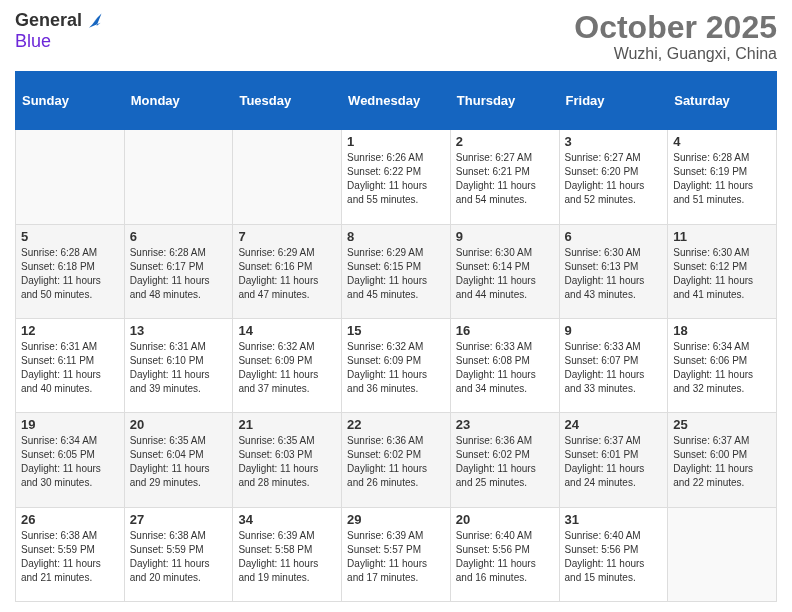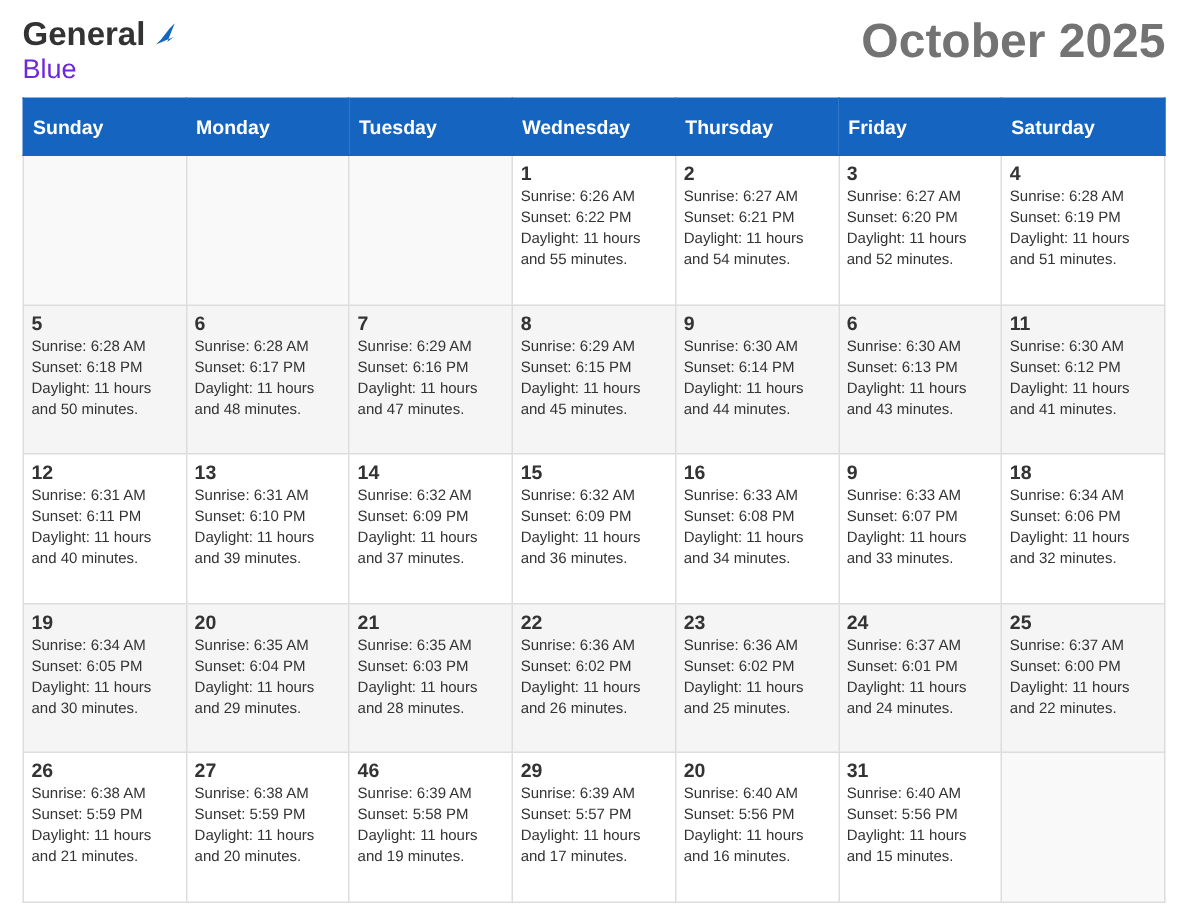--- a/index.html
+++ b/index.html
@@ -26,21 +26,21 @@
     .logo {
       display: flex;
       flex-direction: column;
       align-items: flex-start;
     }
     .logo-text {
       display: flex;
       align-items: center;
     }
     .logo-general {
-      font-size: 22px;
+      font-size: 18px;
       font-weight: bold;
       color: #333;
       text-align: center;
     }
     .logo-blue {
       font-size: 18px;
       font-weight: normal;
       color: #6d28d9;
     }
     .logo-icon {
@@ -65,21 +65,21 @@
       flex: 1;
       border: 1px solid #ccc;
       border-collapse: collapse;
       width: 100%;
       table-layout: fixed;
     }
     .calendar th {
       background-color: #1565C0;
       color: white;
       text-align: left;
-      padding: 11px 6px;
+      padding: 21px 6px;
       font-size: 13px;
       font-weight: bold;
       border: 1px solid #1565C0;
     }
     .calendar td {
       vertical-align: top;
       padding: 4px 5px;
       border: 1px solid #ddd;
       font-size: 10.5px;
       color: #333;
@@ -113,20 +113,21 @@
       <div class="logo-text">
         <span class="logo-general">General</span>
         <svg class="logo-icon" viewBox="0 0 24 24" fill="#1565C0">
           <path d="M21 3 L12 12 L17 7 L10 16 L14 12 L6 20 L20 14 L15 18 L21 3Z"></path>
         </svg>
       </div>
       <span class="logo-blue">Blue</span>
     </div>
     <div class="title-section">
       <div class="month-title">October 2025</div>
+      <div class="location">Wuzhi, Guangxi, China</div>
     </div>
   </div>
 
   <table class="calendar">
     <thead>
       <tr id="header-row">
           <th>Sunday</th>
           <th>Monday</th>
           <th>Tuesday</th>
           <th>Wednesday</th>
@@ -331,21 +332,21 @@
 and 21 minutes.</div>
           </td>
           <td>
             <span class="day-number">27</span>
             <div class="day-info" style="white-space: pre-line;">Sunrise: 6:38 AM
 Sunset: 5:59 PM
 Daylight: 11 hours
 and 20 minutes.</div>
           </td>
           <td>
-            <span class="day-number">46</span>
+            <span class="day-number">34</span>
             <div class="day-info" style="white-space: pre-line;">Sunrise: 6:39 AM
 Sunset: 5:58 PM
 Daylight: 11 hours
 and 19 minutes.</div>
           </td>
           <td>
             <span class="day-number">29</span>
             <div class="day-info" style="white-space: pre-line;">Sunrise: 6:39 AM
 Sunset: 5:57 PM
 Daylight: 11 hours

